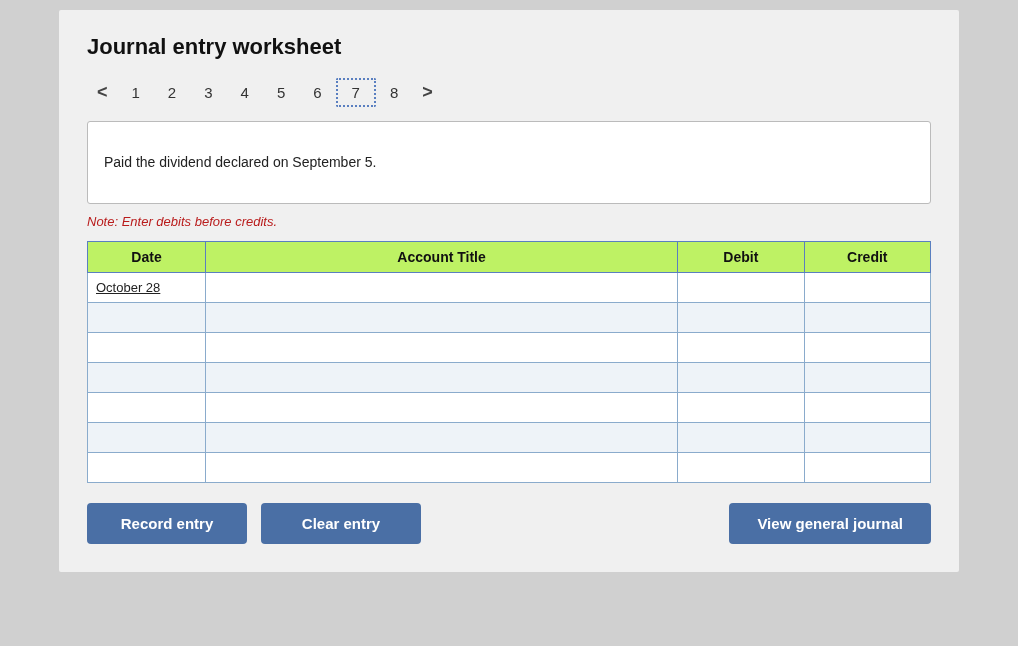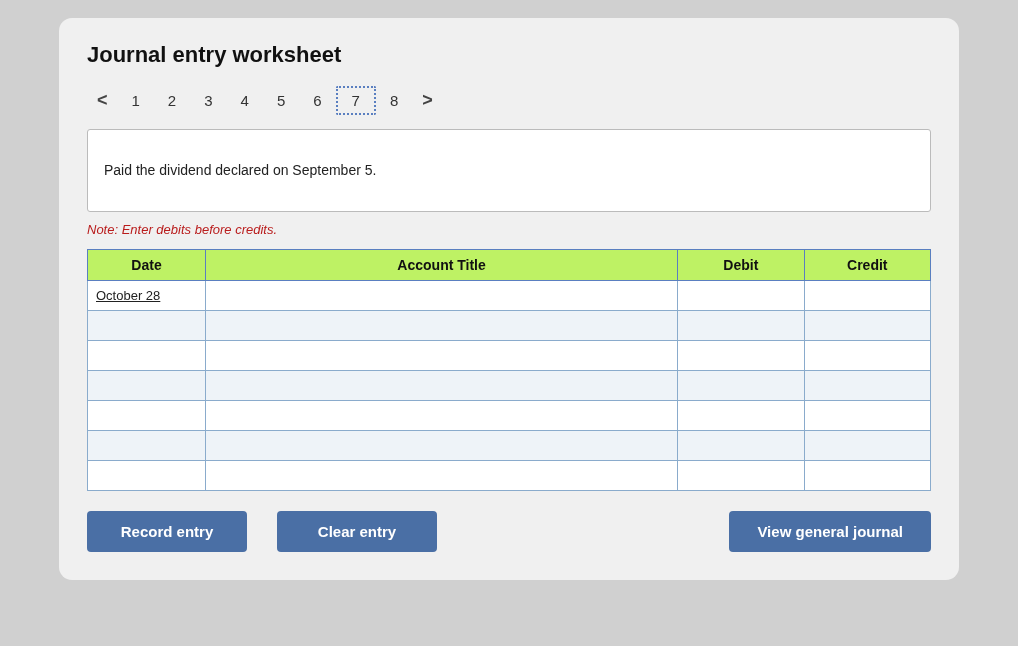--- a/index.html
+++ b/index.html
@@ -8,24 +8,23 @@
       font-family: Arial, sans-serif;
       font-size: 14px;
       display: flex;
       justify-content: center;
       align-items: flex-start;
       min-height: 646px;
       padding: 10px;
     }
     .card {
       background: #f0f0f0;
-      border-radius: 13px;
+      border-radius: 2px;
       padding: 24px 28px 28px 28px;
       width: 900px;
-      margin-top: 8px;
     }
     .title {
       font-size: 22px;
       font-weight: bold;
       color: #111;
       margin-bottom: 18px;
     }
     .pagination {
       display: flex;
       align-items: center;
@@ -110,21 +109,21 @@
     }
     .journal-table tr:nth-child(odd) td {
       background: #fff;
     }
     .journal-table tr:first-child td {
       background: #fff;
       text-decoration: underline;
     }
     .buttons {
       display: flex;
-      gap: 30px;
+      gap: 14px;
       align-items: center;
     }
     .btn {
       background: #4a6fa5;
       color: #fff;
       border: none;
       border-radius: 4px;
       padding: 12px 28px;
       font-size: 15px;
       font-weight: bold;

